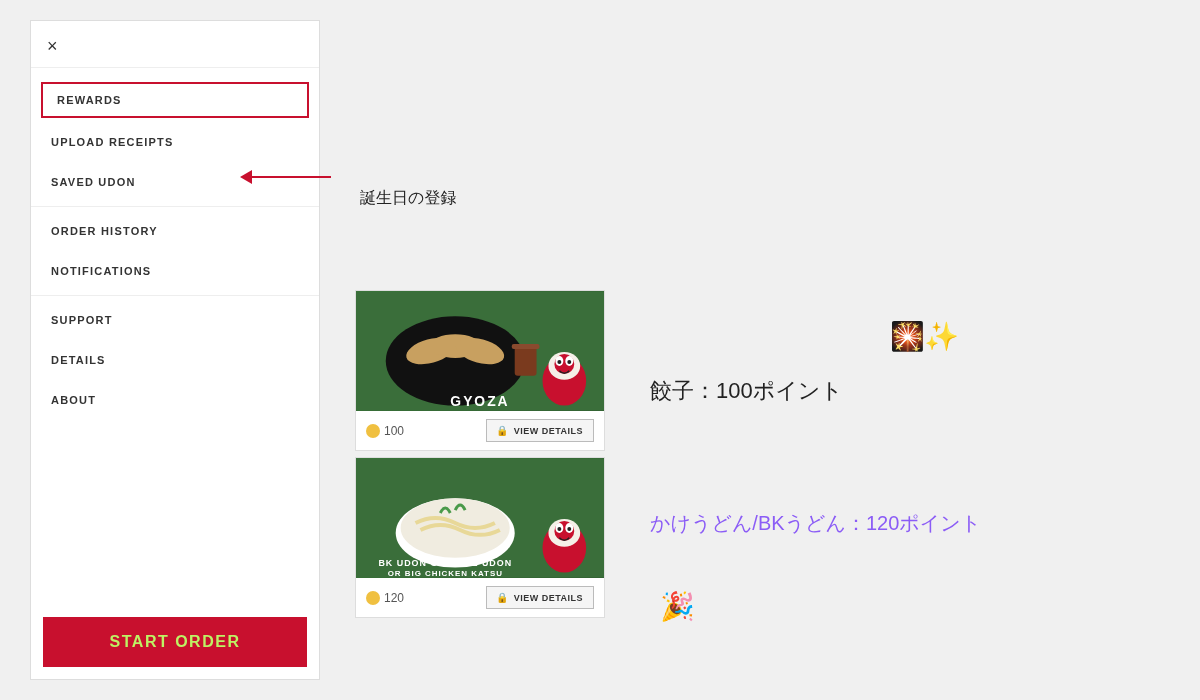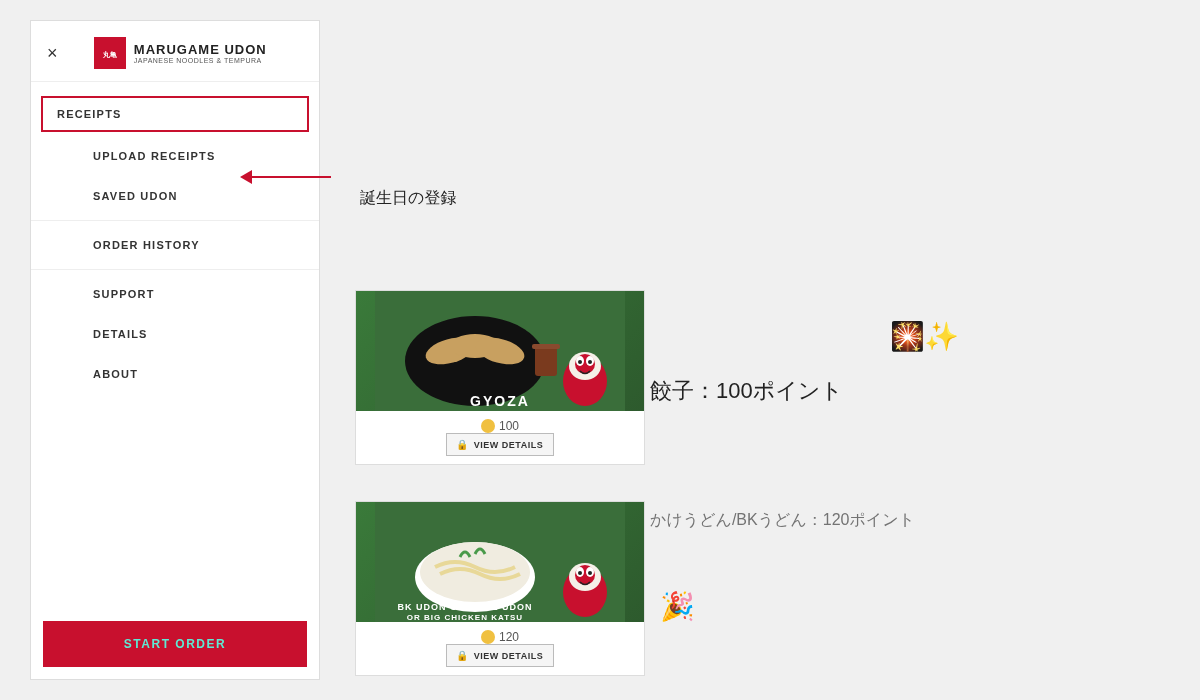--- a/index.html
+++ b/index.html
@@ -90,21 +90,20 @@
       padding: 14px 20px;
       font-size: 11px;
       font-weight: bold;
       letter-spacing: 1.2px;
       color: #333;
       cursor: pointer;
       border: none;
       background: none;
       width: 100%;
       text-align: left;
-      margin-left: 42px;
     }
 
     .nav-item.active {
       border: 2px solid #c8102e;
       color: #333;
       margin: 4px 10px;
       width: calc(100% - 20px);
       padding: 10px 14px;
     }
 
@@ -115,23 +114,23 @@
     }
 
     .sidebar-footer {
       padding: 12px;
     }
 
     .start-order-btn {
       width: 100%;
       padding: 16px;
       background: #c8102e;
-      color: #5eead4;
+      color: #bef264;
       border: none;
-      font-size: 12px;
+      font-size: 16px;
       font-weight: bold;
       letter-spacing: 1.5px;
       cursor: pointer;
     }
 
     
     .arrow-annotation {
       position: absolute;
       left: 240px;
       top: 170px;
@@ -164,22 +163,22 @@
       font-family: 'Hiragino Sans', 'MS Gothic', sans-serif;
       font-size: 16px;
       color: #222;
       line-height: 1.8;
     }
 
     
     .reward-card {
       background: #fff;
       border: 1px solid #ddd;
-      margin-bottom: 36px;
-      width: 290px;
+      margin-bottom: 6px;
+      width: 250px;
       overflow: hidden;
     }
 
     .card-image {
       width: 100%;
       height: 120px;
       position: relative;
       overflow: hidden;
     }
 
@@ -196,21 +195,20 @@
       align-items: center;
       justify-content: center;
     }
 
     .card-footer {
       display: flex;
       align-items: center;
       justify-content: space-between;
       padding: 8px 10px;
       background: #fff;
-      flex-direction: column;
     }
 
     .points-badge {
       display: flex;
       align-items: center;
       gap: 4px;
       font-size: 12px;
       color: #555;
     }
 
@@ -248,22 +246,22 @@
       font-size: 22px;
       color: #222;
       margin-top: 36px;
     }
 
     .annotation-udon {
       position: absolute;
       left: 650px;
       top: 510px;
       font-family: 'Hiragino Sans', 'MS Gothic', sans-serif;
-      font-size: 16px;
-      color: #737373;
+      font-size: 20px;
+      color: #8b5cf6;
     }
 
     .fireworks-gyoza {
       position: absolute;
       left: 890px;
       top: 320px;
       font-size: 28px;
     }
 
     .fireworks-udon {
@@ -278,40 +276,29 @@
       left: 355px;
       top: 290px;
     }
   </style>
 </head>
 <body>
 
 <div class="sidebar">
   <div class="sidebar-header">
     <button class="close-btn">×</button>
-    <div class="logo-area">
-      <div class="logo-icon">
-        <svg width="28" height="28" viewBox="0 0 28 28">
-          <rect width="28" height="28" fill="#c8102e"></rect>
-          <text x="14" y="18" text-anchor="middle" fill="white" font-size="7" font-weight="bold">丸亀</text>
-        </svg>
-      </div>
-      <div class="logo-text-area">
-        <span class="logo-main">MARUGAME UDON</span>
-        <span class="logo-sub">JAPANESE NOODLES &amp; TEMPURA</span>
-      </div>
-    </div>
   </div>
 
   <div class="sidebar-nav">
-    <div class="nav-item active">RECEIPTS</div>
+    <div class="nav-item active">REWARDS</div>
     <div class="nav-item">UPLOAD RECEIPTS</div>
     <div class="nav-item">SAVED UDON</div>
     <hr class="nav-divider">
     <div class="nav-item">ORDER HISTORY</div>
+    <div class="nav-item">NOTIFICATIONS</div>
     <hr class="nav-divider">
     <div class="nav-item">SUPPORT</div>
     <div class="nav-item">DETAILS</div>
     <div class="nav-item">ABOUT</div>
   </div>
 
   <div class="sidebar-footer">
     <button class="start-order-btn">START ORDER</button>
   </div>
 </div>

